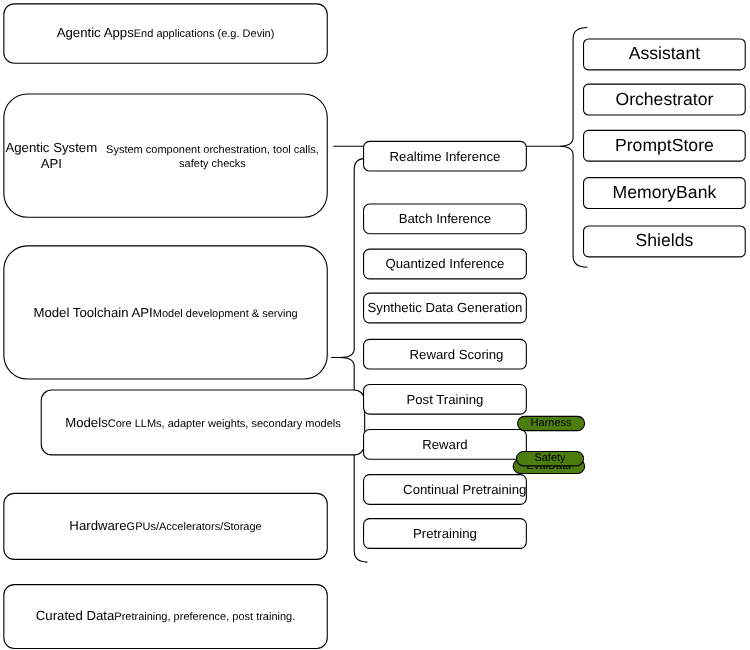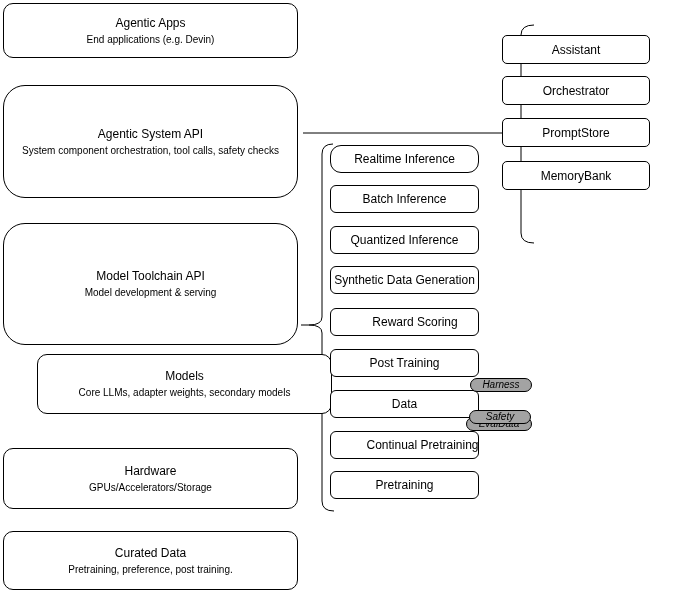--- a/index.html
+++ b/index.html
@@ -28,21 +28,21 @@
     fill: none;
     stroke: #000000;
     stroke-width: 1;
   }
   .box {
     position: absolute;
     box-sizing: border-box;
     background: #ffffff;
     border: 1px solid #000000;
     display: flex;
-    flex-direction: column;
+    flex-direction: row;
     align-items: center;
     justify-content: center;
     text-align: center;
   }
   .lbox {
     left: 3px;
     width: 295px;
     border-radius: 10px;
   }
   .lbox.big {
@@ -59,41 +59,40 @@
   }
   .mbox {
     left: 330px;
     width: 149px;
     height: 28px;
     border-radius: 6px;
     font-size: 12px;
     white-space: nowrap;
   }
   .rbox {
-    left: 502px;
+    left: 530px;
     width: 148px;
     height: 29px;
     border-radius: 5px;
-    font-size: 12px;
+    font-size: 16px;
     white-space: nowrap;
   }
   .badge {
     position: absolute;
     box-sizing: border-box;
-    background: #a3a3a3;
+    background: #4d7c0f;
     border: 1px solid #000000;
     border-radius: 8px;
     height: 14px;
     display: flex;
     align-items: center;
     justify-content: center;
     font-size: 10px;
     line-height: 12px;
     white-space: nowrap;
-    font-style: italic;
   }
 </style>
 </head>
 <body>
 
 <div class="canvas">
 
   <svg class="connectors" viewBox="0 0 682 591">
     <path d="M303 133 L508 133"></path>
     <path d="M534 25 Q521 25 521 35 L521 125 Q521 133 508 133 Q521 133 521 141 L521 233 Q521 243 534 243"></path>
@@ -124,32 +123,33 @@
   <div class="box lbox" style="top:448px;height:61px;">
     <div class="title">Hardware</div>
     <div class="subtitle">GPUs/Accelerators/Storage</div>
   </div>
 
   <div class="box lbox" style="top:531px;height:59px;">
     <div class="title">Curated Data</div>
     <div class="subtitle">Pretraining, preference, post training.</div>
   </div>
 
-  <div class="box mbox" style="top:145px;border-radius:11px;">Realtime Inference</div>
+  <div class="box mbox" style="top:128px;">Realtime Inference</div>
   <div class="box mbox" style="top:185px;">Batch Inference</div>
   <div class="box mbox" style="top:226px;">Quantized Inference</div>
   <div class="box mbox" style="top:266px;">Synthetic Data Generation</div>
   <div class="box mbox" style="top:308px;padding-left:21px;">Reward Scoring</div>
   <div class="box mbox" style="top:349px;">Post Training</div>
-  <div class="box mbox" style="top:390px;">Data</div>
+  <div class="box mbox" style="top:390px;">Reward</div>
   <div class="box mbox" style="top:431px;padding-left:36px;">Continual Pretraining</div>
   <div class="box mbox" style="top:471px;">Pretraining</div>
 
   <div class="badge" style="top:378px;left:470px;width:62px;">Harness</div>
   <div class="badge" style="top:417px;left:466px;width:66px;">EvalData</div>
   <div class="badge" style="top:410px;left:469px;width:62px;">Safety</div>
 
   <div class="box rbox" style="top:35px;">Assistant</div>
   <div class="box rbox" style="top:76px;">Orchestrator</div>
   <div class="box rbox" style="top:118px;">PromptStore</div>
   <div class="box rbox" style="top:161px;">MemoryBank</div>
+  <div class="box rbox" style="top:205px;">Shields</div>
 
 </div>
 
 </body></html>

